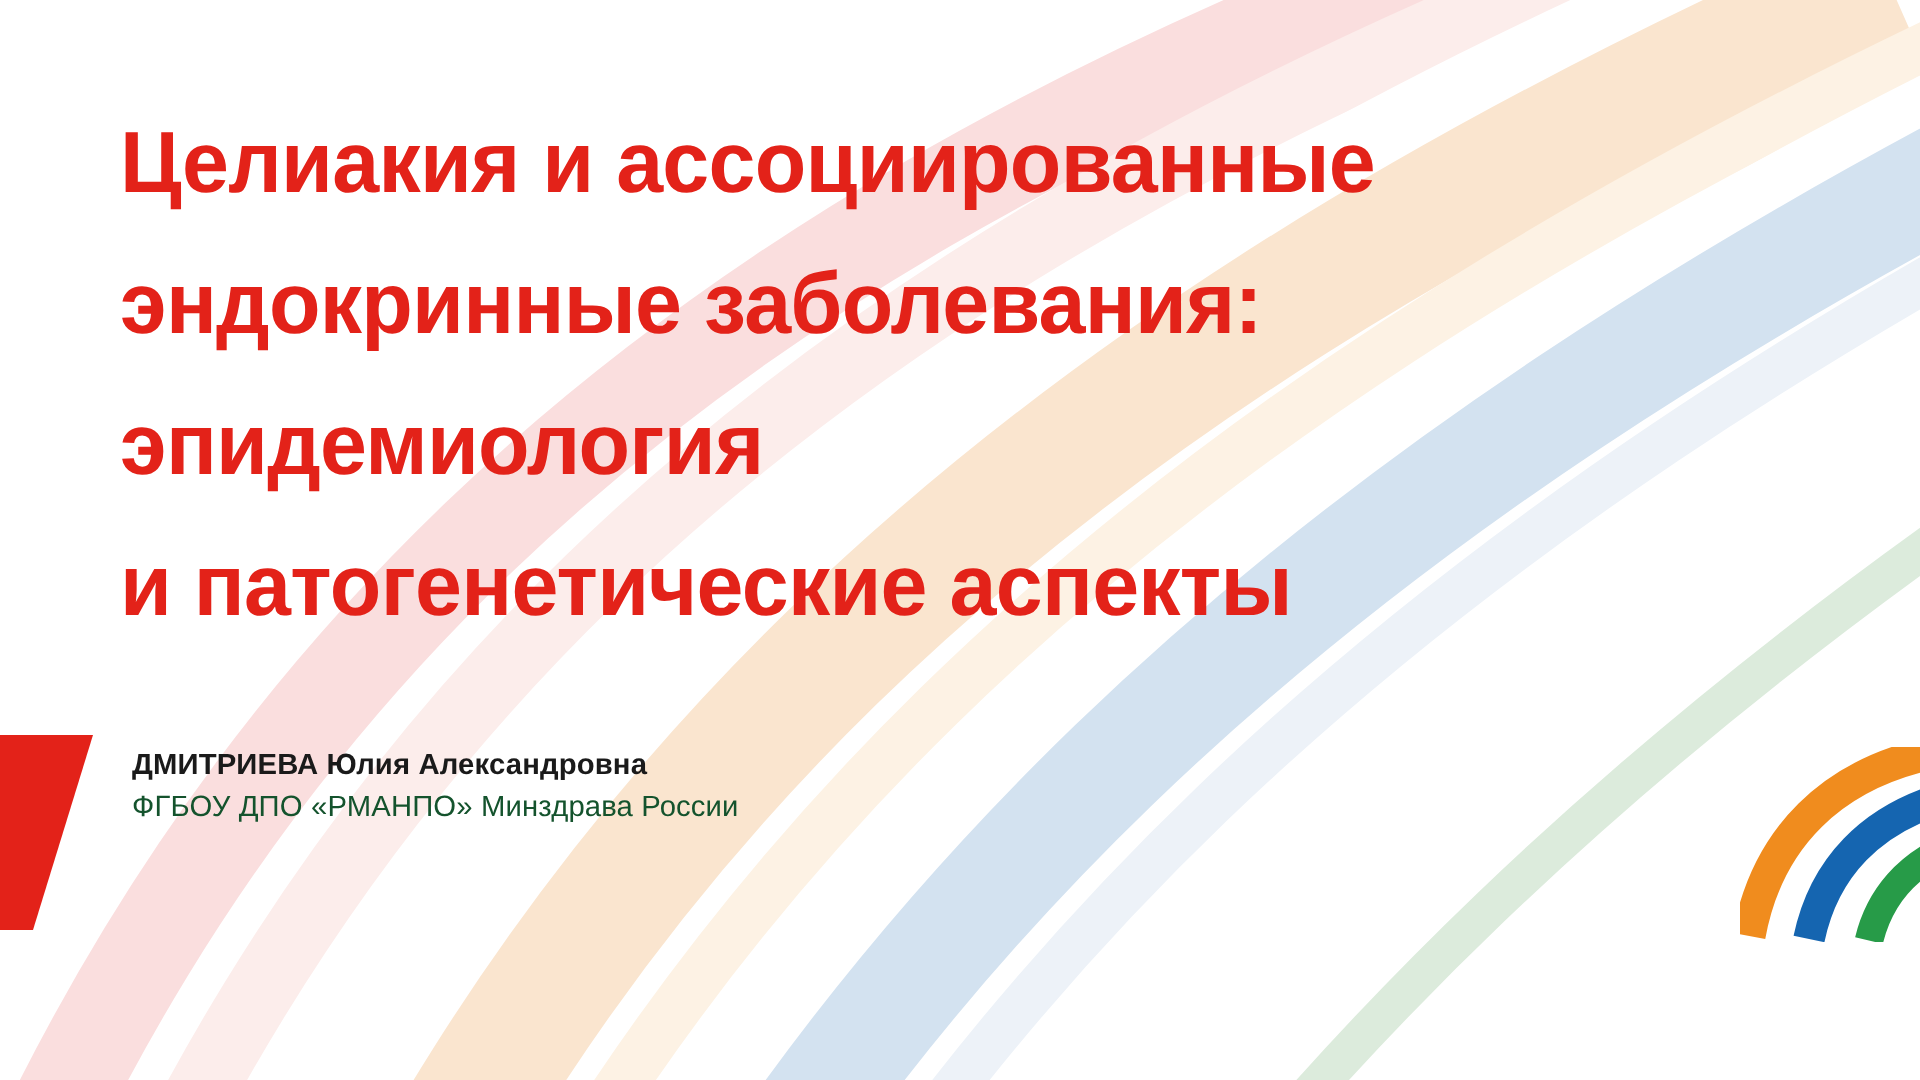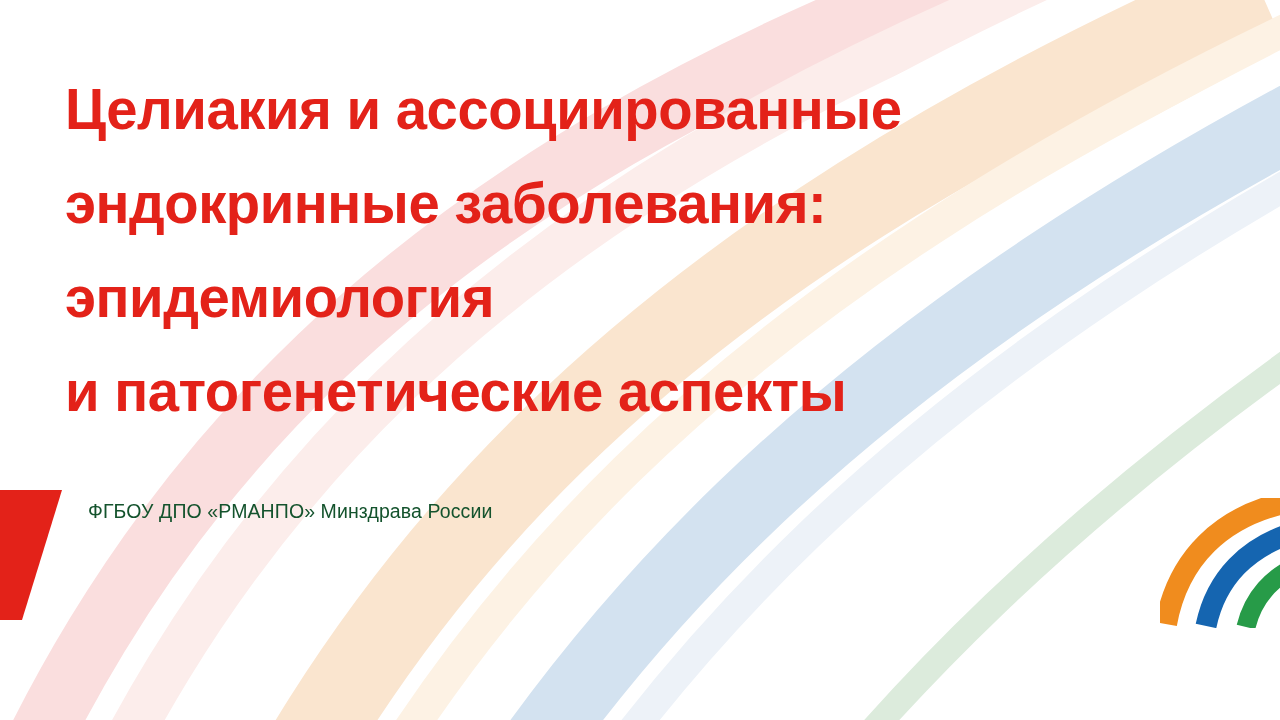--- a/index.html
+++ b/index.html
@@ -42,21 +42,21 @@
     right: 0;
     bottom: 92px;
     width: 120px;
     height: 130px;
     z-index: 3;
   }
 
   
   #title-block {
     position: absolute;
-    left: 65px;
+    left: 80px;
     top: 62px;
     width: 1140px;
     z-index: 4;
   }
 
   .title-line {
     font-family: "Liberation Sans Narrow", "Liberation Sans", "DejaVu Sans", sans-serif;
     font-weight: bold;
     font-size: 58px;
     line-height: 94px;
@@ -147,16 +147,17 @@
   </svg>
 
   <div id="title-block">
     <div class="title-line">Целиакия и ассоциированные</div>
     <div class="title-line">эндокринные заболевания:</div>
     <div class="title-line">эпидемиология</div>
     <div class="title-line">и патогенетические аспекты</div>
   </div>
 
   <div id="author-block">
+    <div id="author-name">ДМИТРИЕВА Юлия Александровна</div>
     <div id="author-affiliation">ФГБОУ ДПО «РМАНПО» Минздрава России</div>
   </div>
 
 </div>
 
 </body></html>

